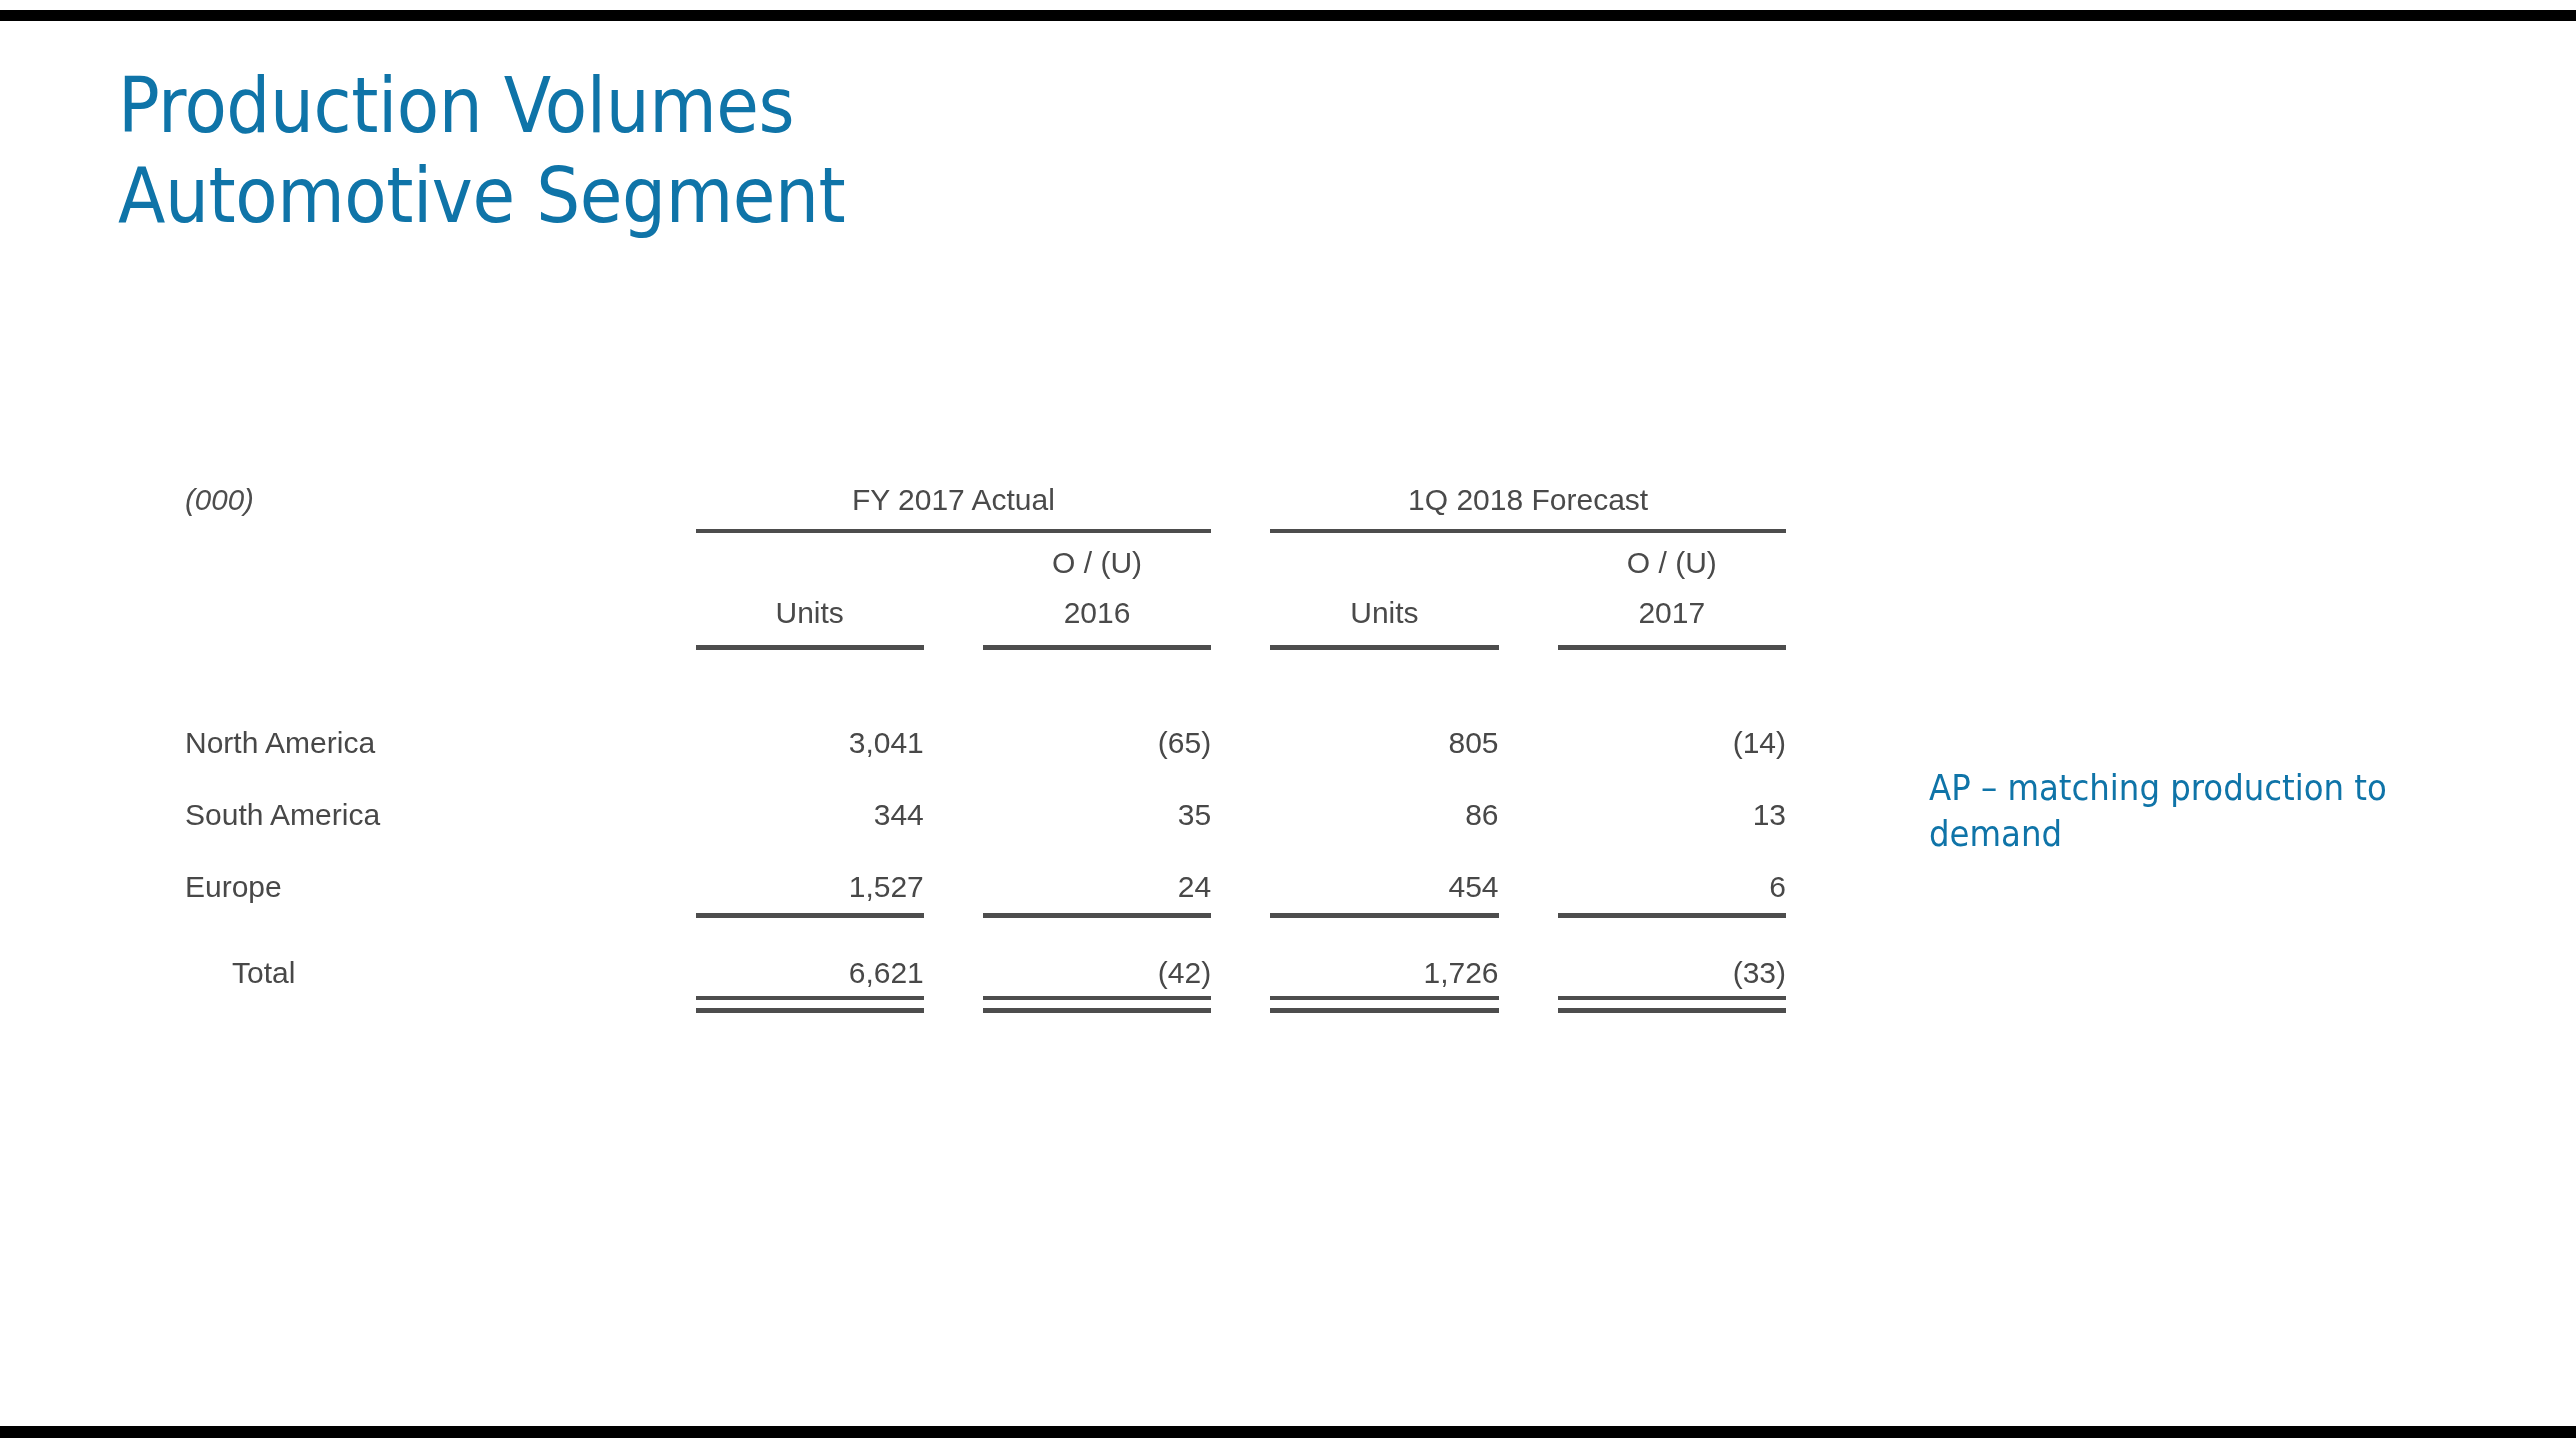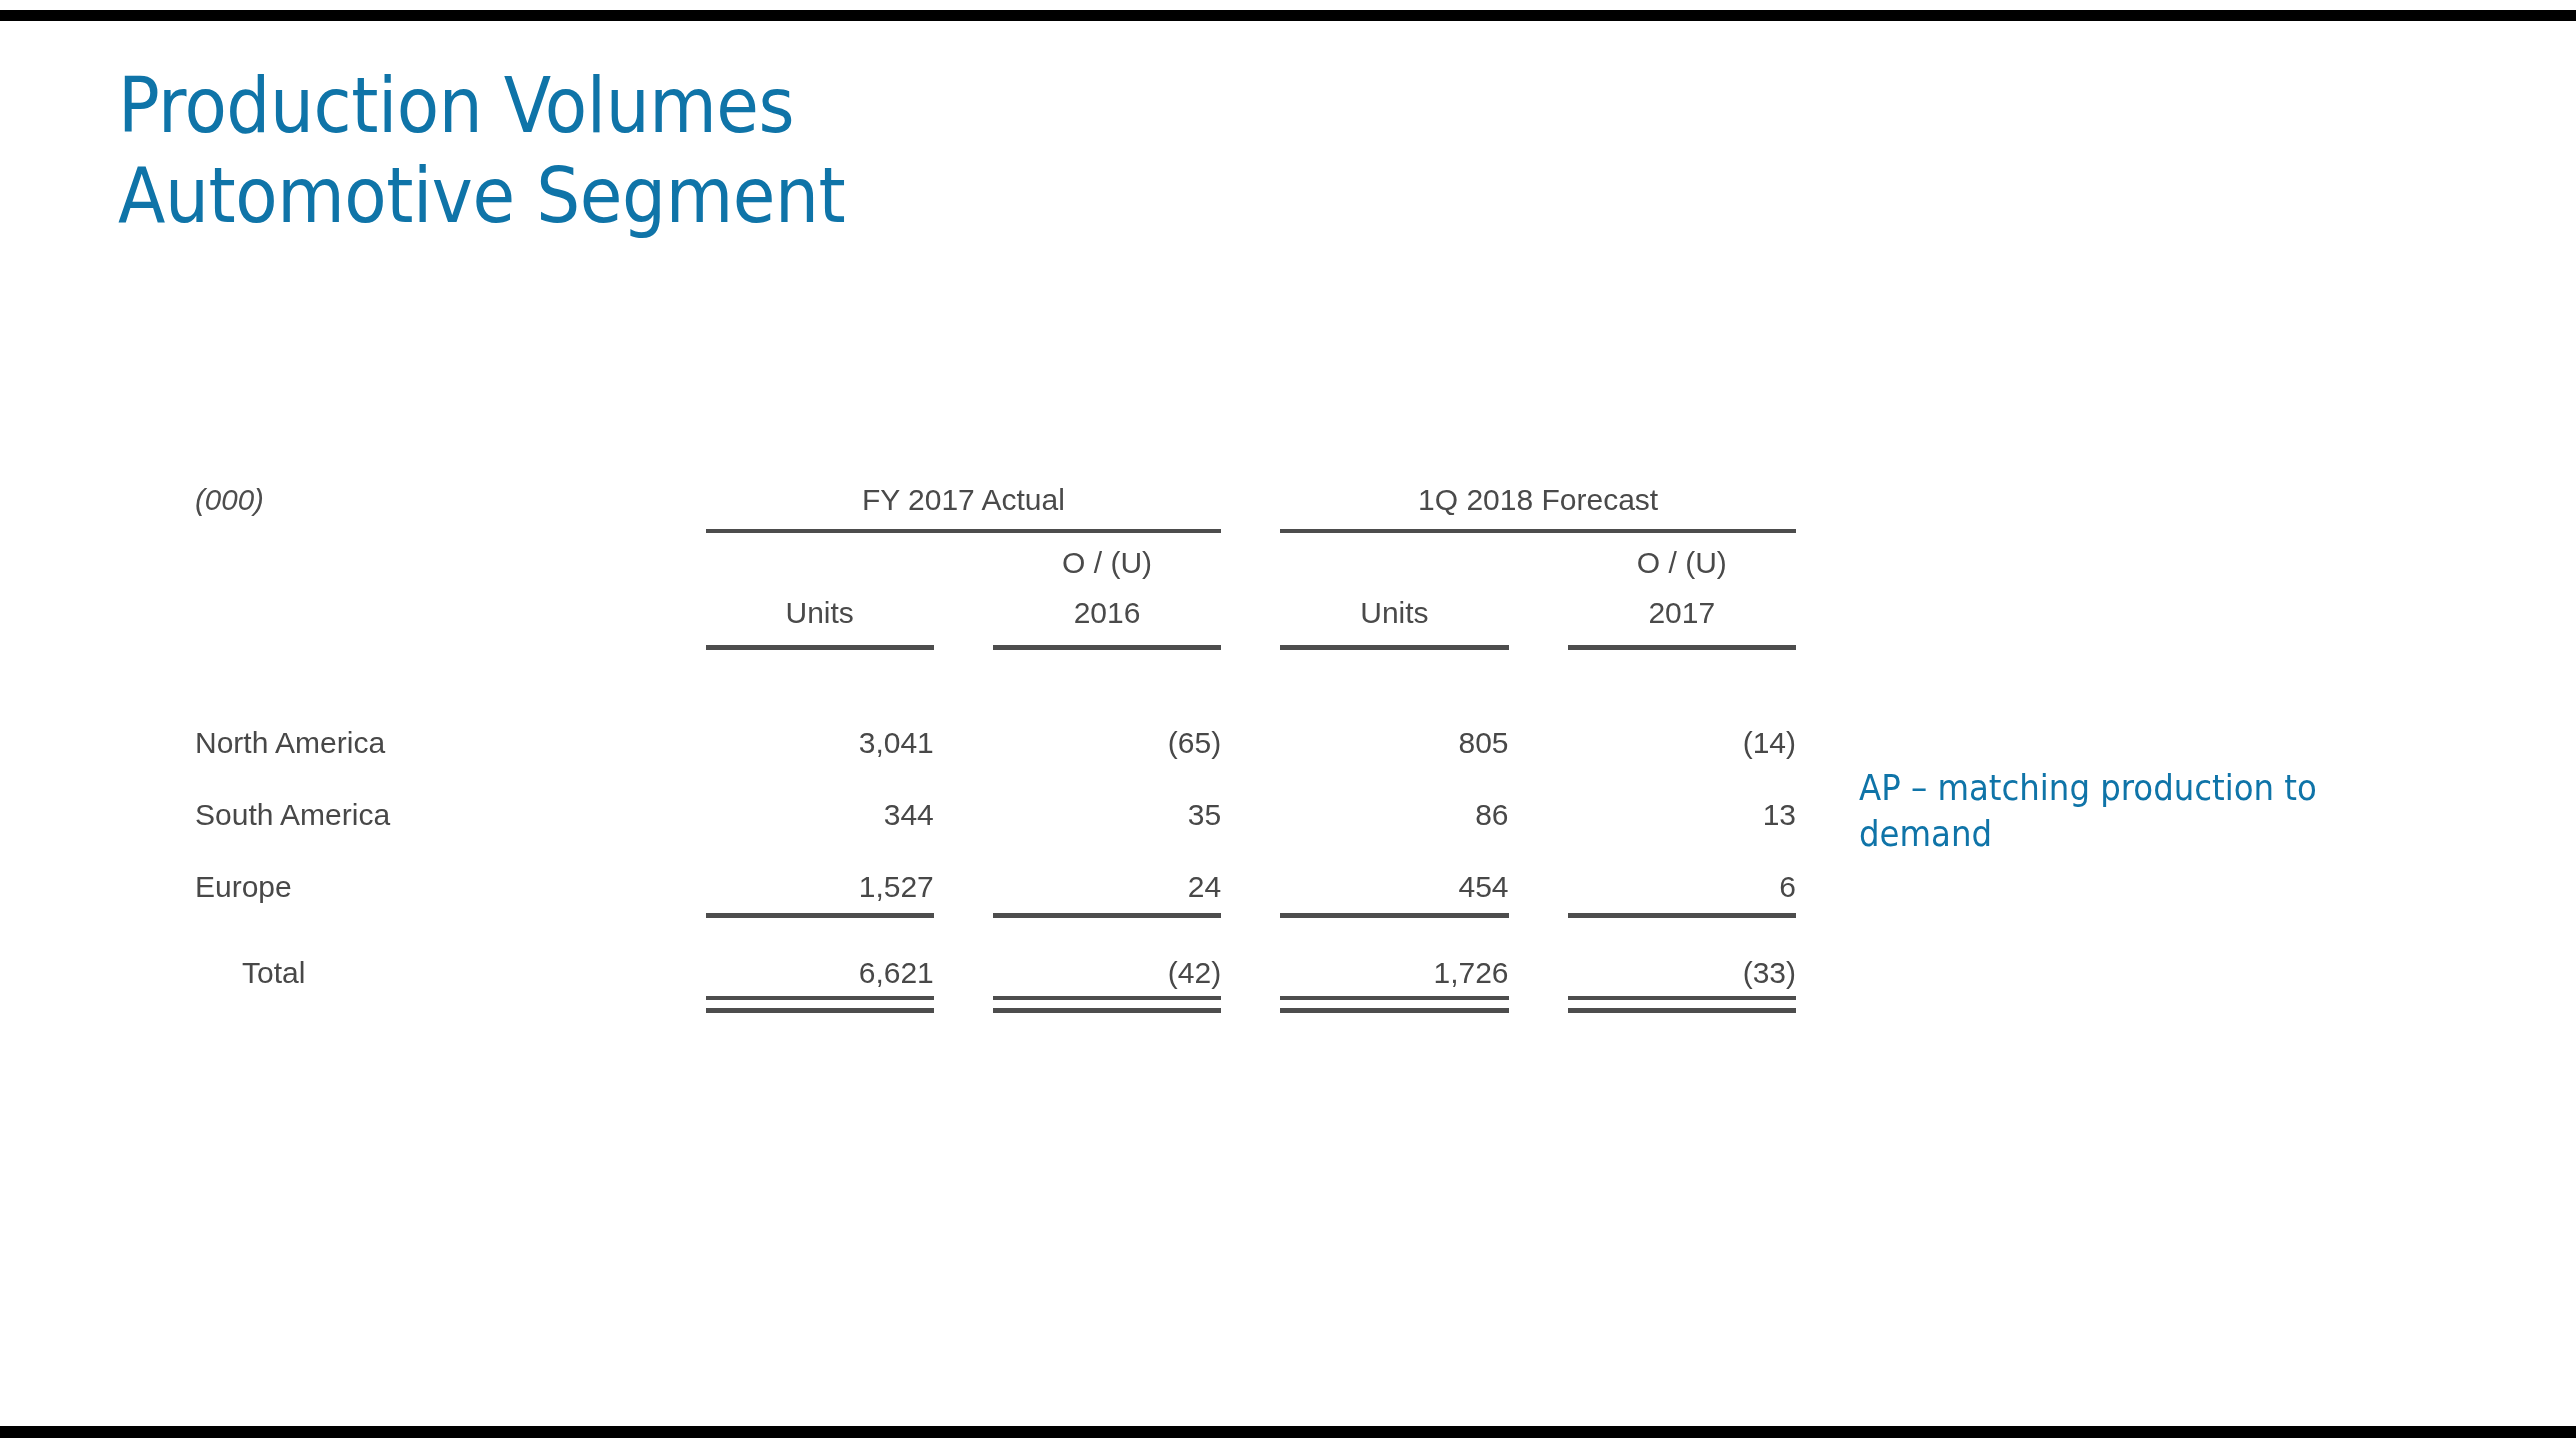--- a/index.html
+++ b/index.html
@@ -45,21 +45,21 @@
     font-size: 77px;
     font-weight: 400;
     line-height: 1.17;
     letter-spacing: -0.4px;
   }
   .title-line { display: block; white-space: nowrap; }
 
   
   .table-wrap {
     position: absolute;
-    left: 195px;
+    left: 185px;
     top: 483px;
     width: 1610px;
     color: #4a4a4a;
   }
   table.vol {
     border-collapse: collapse;
     width: 1601px;
     table-layout: fixed;
     font-size: 30px;
     color: #484848;
@@ -168,20 +168,21 @@
     font-size: 36px;
     line-height: 1.28;
   }
   .drivers-heading {
     display: block;
     white-space: nowrap;
   }
   .drivers-bullet {
     display: block;
     margin-top: 32px;
+    margin-left: 70px;
     width: 483px;
   }
 </style>
 </head>
 <body>
 
 <div class="slide">
 
   <div class="bar-top"></div>
 

